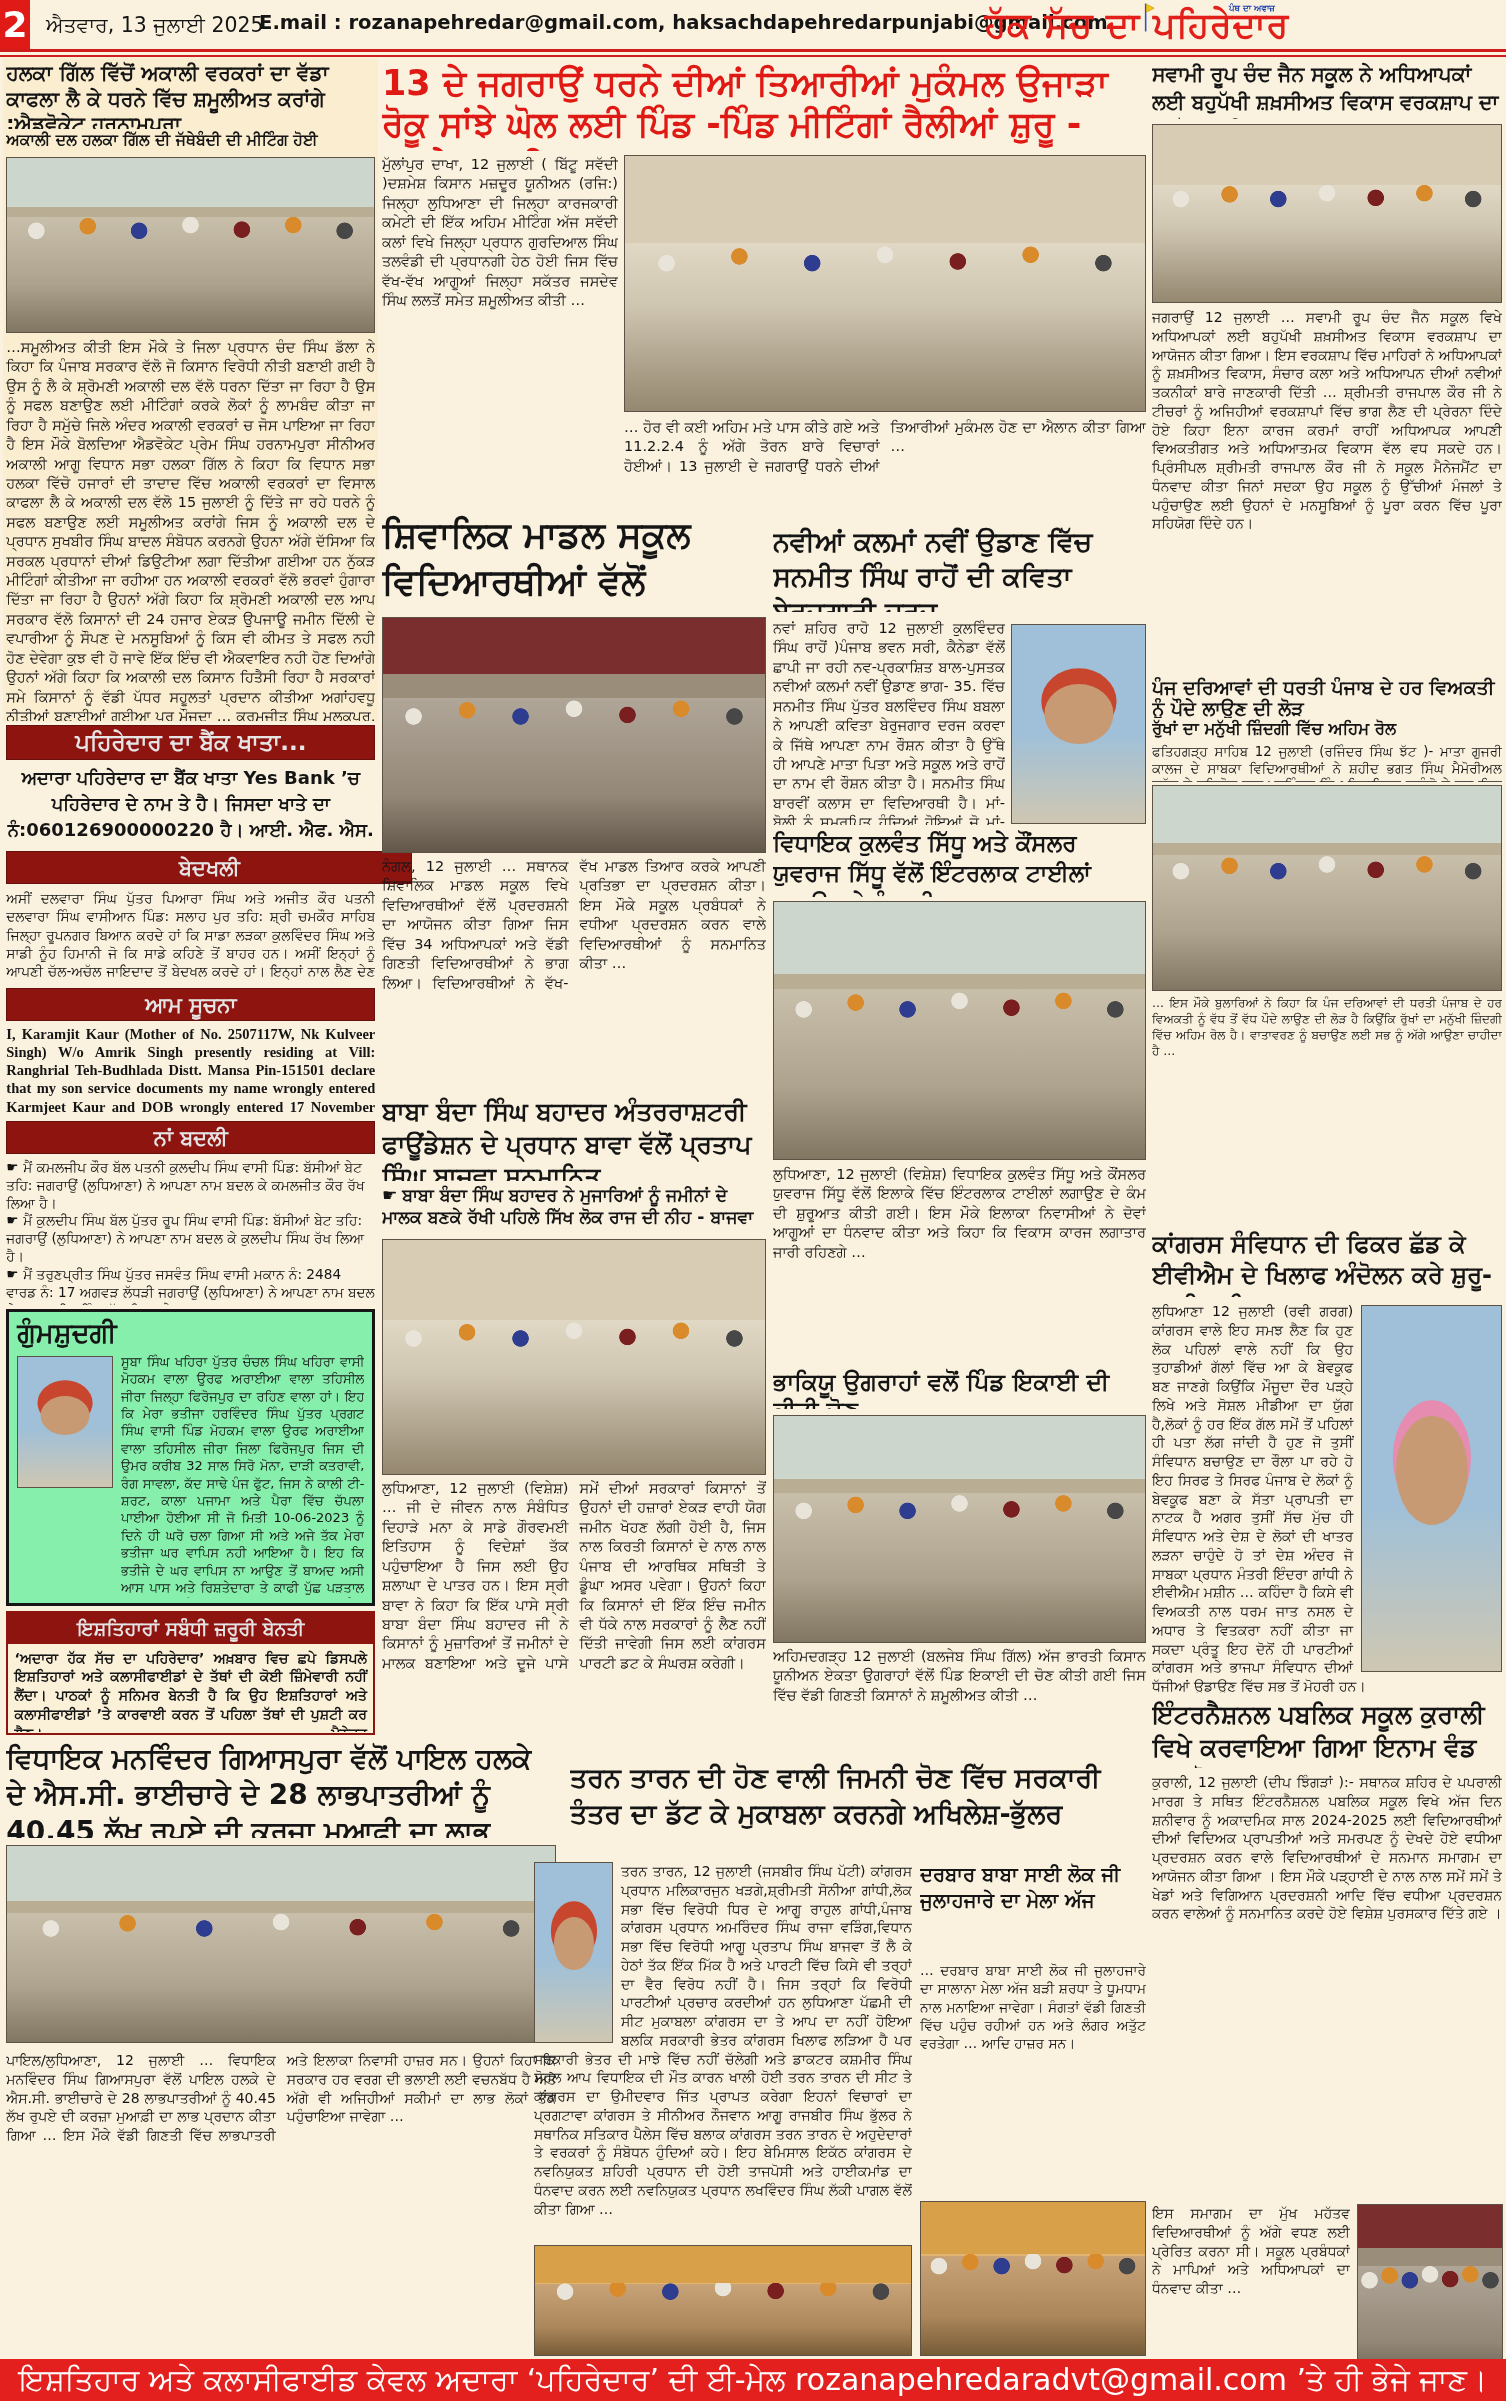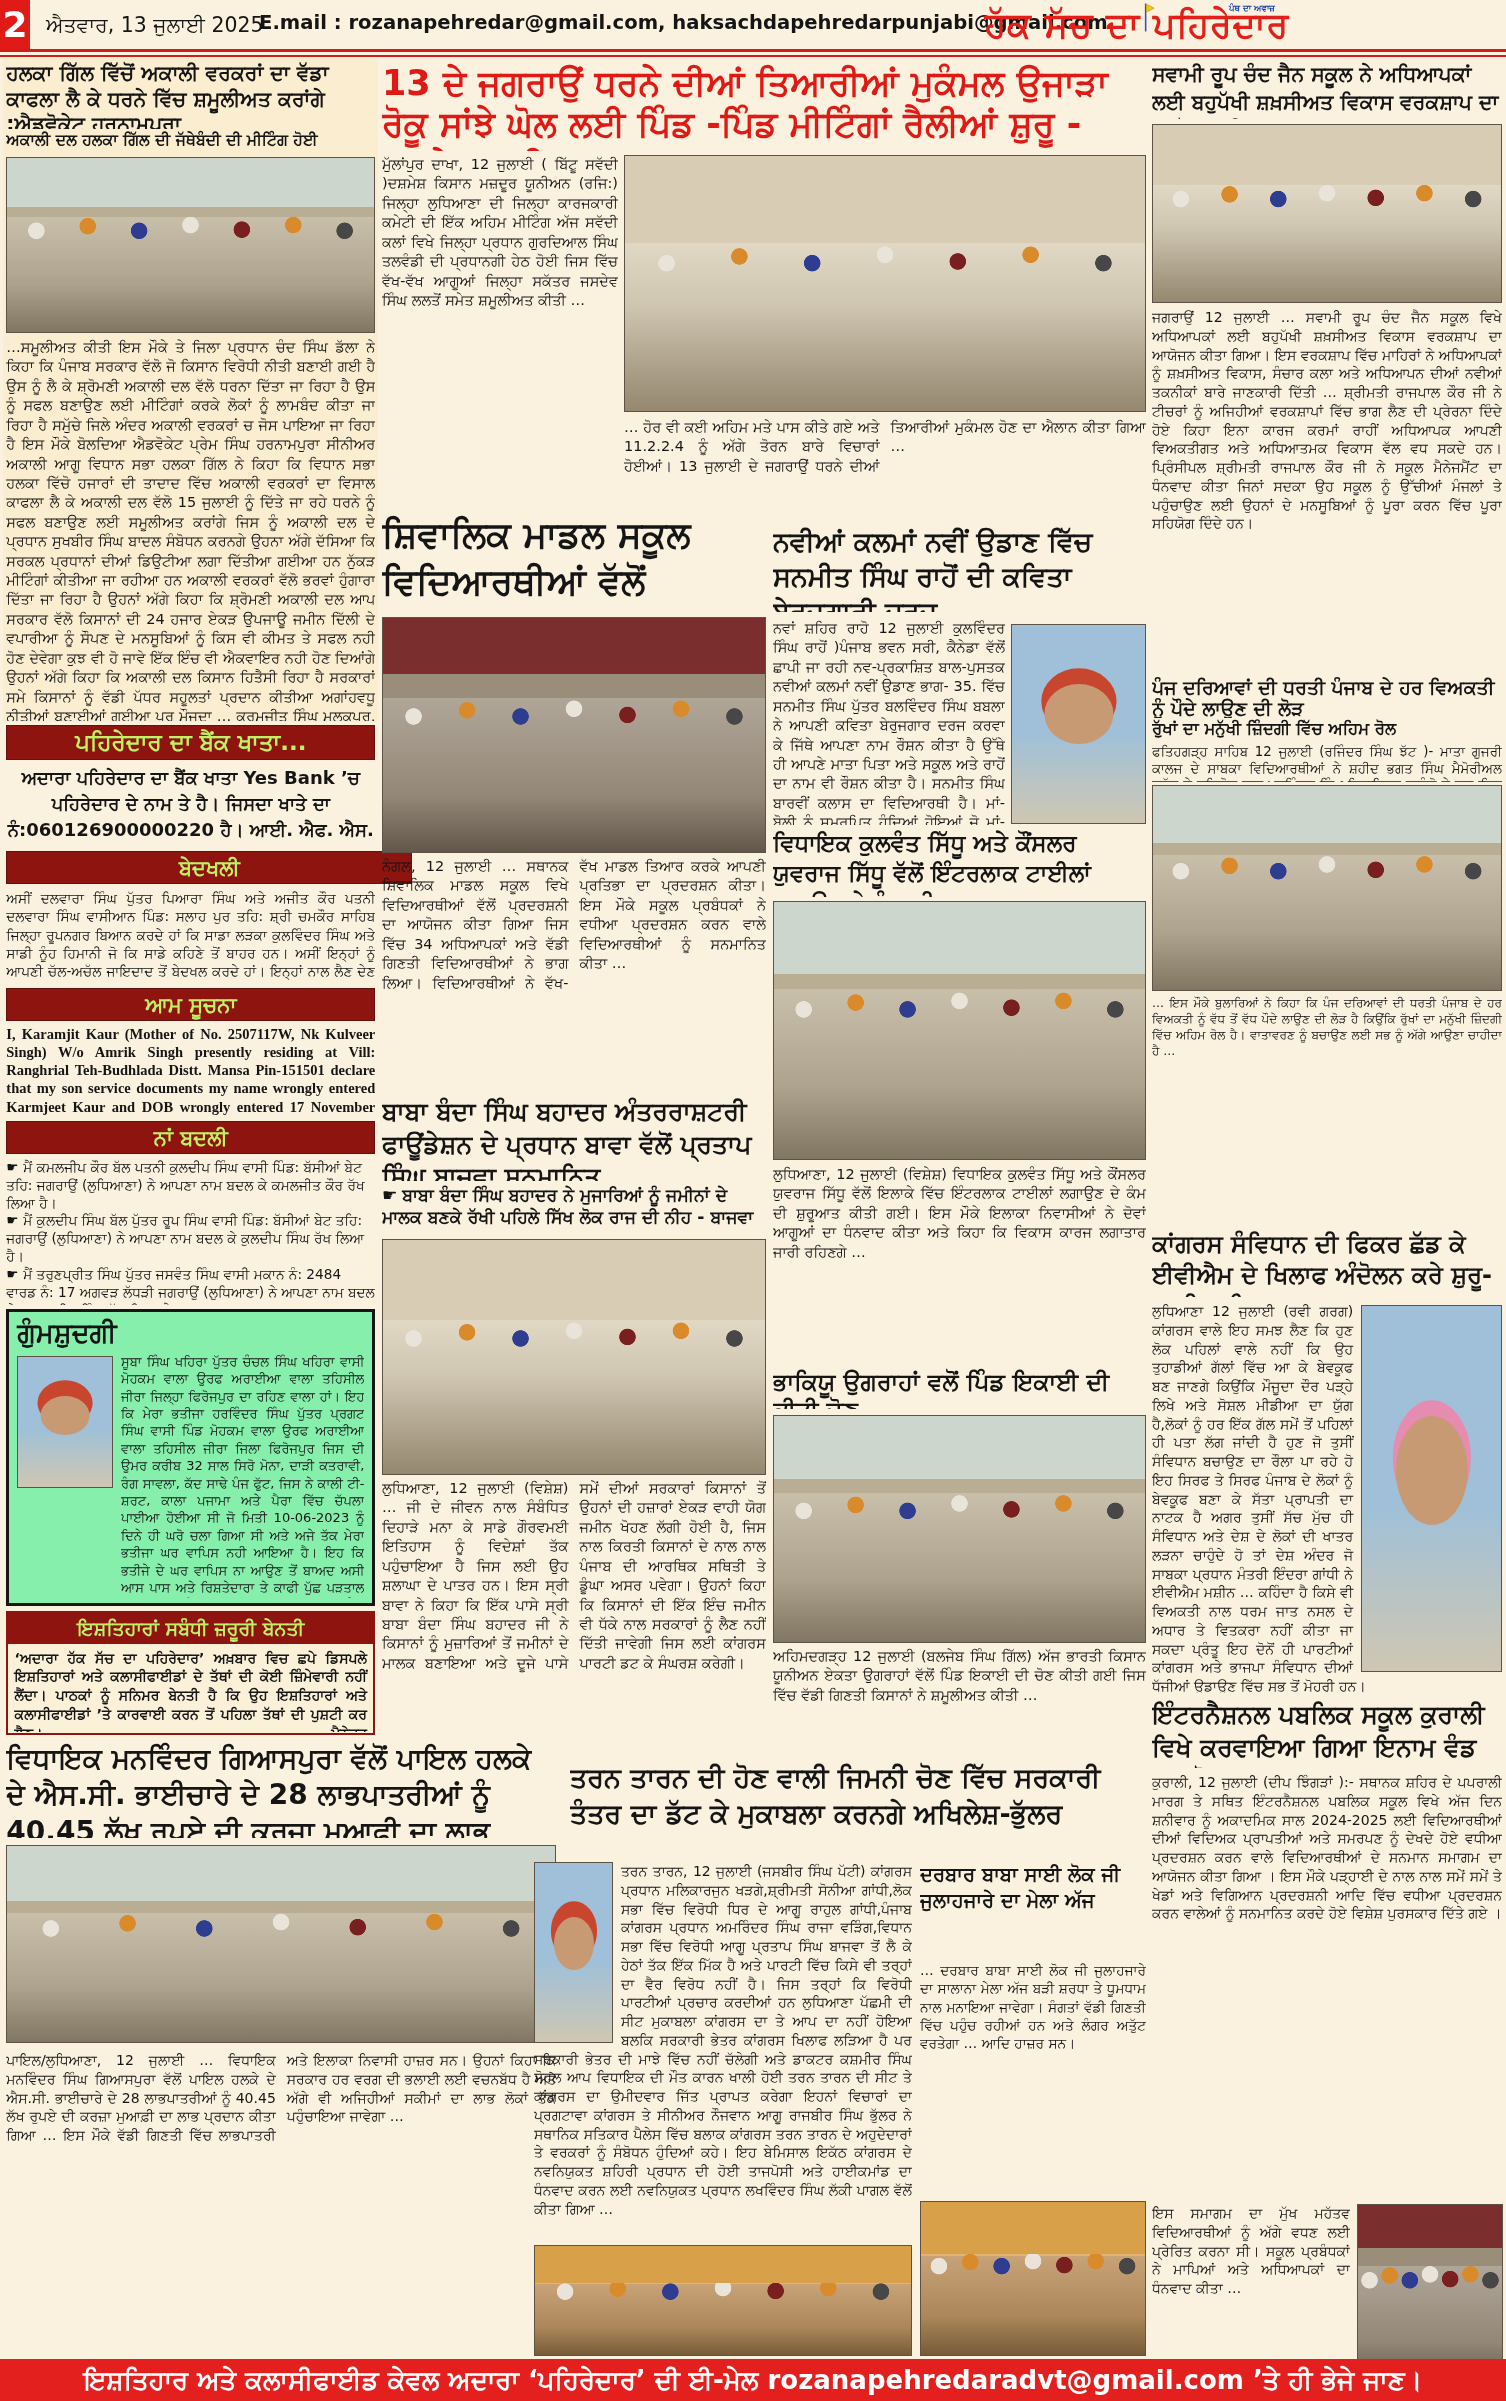--- a/index.html
+++ b/index.html
@@ -3,21 +3,21 @@
 <meta charset="utf-8">
 <style>
   *{margin:0;padding:0;box-sizing:border-box}
   html,body{width:1506px}
   body{height:2401px;position:relative;background:#faf2df;color:#151515;
        font-family:"DejaVu Sans","Liberation Sans",sans-serif;overflow:hidden}
   .abs{position:absolute}
   .hl{font-weight:700;text-align:left}
   .red{color:#df1a15}
   .bt{font-size:14.5px;line-height:1.34;text-align:justify;overflow:hidden}
-  .banner{background:#8e1410;color:#bef264;font-weight:700;text-align:center;
+  .banner{background:#8e1410;color:#e5e5e5;font-weight:700;text-align:center;
           border:1.6px solid #66100d;display:flex;align-items:center;justify-content:center}
   .photo{position:absolute;border:0.8px solid #5c5246;overflow:hidden}
   .photo.people::after{content:"";position:absolute;left:0;right:0;bottom:0;height:66%;
     background:
       radial-gradient(circle at 8% 12%, #e8e4da 0 7.9px, transparent 8.6px),
       radial-gradient(circle at 22% 8%, #d98a2b 0 7.9px, transparent 8.6px),
       radial-gradient(circle at 36% 12%, #2e3d8f 0 7.9px, transparent 8.6px),
       radial-gradient(circle at 50% 7%, #e8e4da 0 7.9px, transparent 8.6px),
       radial-gradient(circle at 64% 11%, #7a1f1f 0 7.9px, transparent 8.6px),
       radial-gradient(circle at 78% 7%, #d98a2b 0 7.9px, transparent 8.6px),
@@ -151,15 +151,15 @@
   <div class="photo portrait p-blue p-pink fr" style="width:141px;height:367px;margin:3.1px 0 3.1px 7.9px"></div>
   <span>ਲੁਧਿਆਣਾ 12 ਜੁਲਾਈ (ਰਵੀ ਗਰਗ) ਕਾਂਗਰਸ ਵਾਲੇ ਇਹ ਸਮਝ ਲੈਣ ਕਿ ਹੁਣ ਲੋਕ ਪਹਿਲਾਂ ਵਾਲੇ ਨਹੀਂ ਕਿ ਉਹ ਤੁਹਾਡੀਆਂ ਗੱਲਾਂ ਵਿੱਚ ਆ ਕੇ ਬੇਵਕੂਫ ਬਣ ਜਾਣਗੇ ਕਿਉਂਕਿ ਮੌਜੂਦਾ ਦੌਰ ਪੜ੍ਹੇ ਲਿਖੇ ਅਤੇ ਸੋਸ਼ਲ ਮੀਡੀਆ ਦਾ ਯੁੱਗ ਹੈ,ਲੋਕਾਂ ਨੂੰ ਹਰ ਇੱਕ ਗੱਲ ਸਮੇਂ ਤੋਂ ਪਹਿਲਾਂ ਹੀ ਪਤਾ ਲੱਗ ਜਾਂਦੀ ਹੈ ਹੁਣ ਜੋ ਤੁਸੀਂ ਸੰਵਿਧਾਨ ਬਚਾਉਣ ਦਾ ਰੌਲਾ ਪਾ ਰਹੇ ਹੋ ਇਹ ਸਿਰਫ ਤੇ ਸਿਰਫ ਪੰਜਾਬ ਦੇ ਲੋਕਾਂ ਨੂੰ ਬੇਵਕੂਫ ਬਣਾ ਕੇ ਸੱਤਾ ਪ੍ਰਾਪਤੀ ਦਾ ਨਾਟਕ ਹੈ ਅਗਰ ਤੁਸੀਂ ਸੱਚ ਮੁੱਚ ਹੀ ਸੰਵਿਧਾਨ ਅਤੇ ਦੇਸ਼ ਦੇ ਲੋਕਾਂ ਦੀ ਖਾਤਰ ਲੜਨਾ ਚਾਹੁੰਦੇ ਹੋ ਤਾਂ ਦੇਸ਼ ਅੰਦਰ ਜੋ ਸਾਬਕਾ ਪ੍ਰਧਾਨ ਮੰਤਰੀ ਇੰਦਰਾ ਗਾਂਧੀ ਨੇ ਈਵੀਐਮ ਮਸ਼ੀਨ … ਕਹਿੰਦਾ ਹੈ ਕਿਸੇ ਵੀ ਵਿਅਕਤੀ ਨਾਲ ਧਰਮ ਜਾਤ ਨਸਲ ਦੇ ਅਧਾਰ ਤੇ ਵਿਤਕਰਾ ਨਹੀਂ ਕੀਤਾ ਜਾ ਸਕਦਾ ਪ੍ਰੰਤੂ ਇਹ ਦੋਨੋਂ ਹੀ ਪਾਰਟੀਆਂ ਕਾਂਗਰਸ ਅਤੇ ਭਾਜਪਾ ਸੰਵਿਧਾਨ ਦੀਆਂ ਧੱਜੀਆਂ ਉਡਾਉਣ ਵਿੱਚ ਸਭ ਤੋਂ ਮੋਹਰੀ ਹਨ।</span>
 </div>
 
 <div class="abs hl" style="left:1152px;top:1699px;width:350px;height:69px;font-size:25px;line-height:1.3;overflow:hidden">ਇੰਟਰਨੈਸ਼ਨਲ ਪਬਲਿਕ ਸਕੂਲ ਕੁਰਾਲੀ ਵਿਖੇ ਕਰਵਾਇਆ ਗਿਆ ਇਨਾਮ ਵੰਡ ਸਮਾਰੋਹ</div>
 <div class="abs bt" style="left:1152px;top:1773px;width:350px;height:427px;font-size:14px">ਕੁਰਾਲੀ, 12 ਜੁਲਾਈ (ਦੀਪ ਝਿੰਗੜਾਂ ):- ਸਥਾਨਕ ਸ਼ਹਿਰ ਦੇ ਪਪਰਾਲੀ ਮਾਰਗ ਤੇ ਸਥਿਤ ਇੰਟਰਨੈਸ਼ਨਲ ਪਬਲਿਕ ਸਕੂਲ ਵਿਖੇ ਅੱਜ ਦਿਨ ਸ਼ਨੀਵਾਰ ਨੂੰ ਅਕਾਦਮਿਕ ਸਾਲ 2024-2025 ਲਈ ਵਿਦਿਆਰਥੀਆਂ ਦੀਆਂ ਵਿਦਿਅਕ ਪ੍ਰਾਪਤੀਆਂ ਅਤੇ ਸਮਰਪਣ ਨੂੰ ਦੇਖਦੇ ਹੋਏ ਵਧੀਆ ਪ੍ਰਦਰਸ਼ਨ ਕਰਨ ਵਾਲੇ ਵਿਦਿਆਰਥੀਆਂ ਦੇ ਸਨਮਾਨ ਸਮਾਗਮ ਦਾ ਆਯੋਜਨ ਕੀਤਾ ਗਿਆ । ਇਸ ਮੌਕੇ ਪੜ੍ਹਾਈ ਦੇ ਨਾਲ ਨਾਲ ਸਮੇਂ ਸਮੇਂ ਤੇ ਖੇਡਾਂ ਅਤੇ ਵਿਗਿਆਨ ਪ੍ਰਦਰਸ਼ਨੀ ਆਦਿ ਵਿੱਚ ਵਧੀਆ ਪ੍ਰਦਰਸ਼ਨ ਕਰਨ ਵਾਲੇਆਂ ਨੂੰ ਸਨਮਾਨਿਤ ਕਰਦੇ ਹੋਏ ਵਿਸ਼ੇਸ਼ ਪੁਰਸਕਾਰ ਦਿੱਤੇ ਗਏ ।</div>
 <div class="abs bt" style="left:1152px;top:2204px;width:198px;height:182px;font-size:14px">ਇਸ ਸਮਾਗਮ ਦਾ ਮੁੱਖ ਮਹੱਤਵ ਵਿਦਿਆਰਥੀਆਂ ਨੂੰ ਅੱਗੇ ਵਧਣ ਲਈ ਪ੍ਰੇਰਿਤ ਕਰਨਾ ਸੀ। ਸਕੂਲ ਪ੍ਰਬੰਧਕਾਂ ਨੇ ਮਾਪਿਆਂ ਅਤੇ ਅਧਿਆਪਕਾਂ ਦਾ ਧੰਨਵਾਦ ਕੀਤਾ …</div>
 <div class="photo people p-in" style="left:1357px;top:2204px;width:146px;height:182px"></div>
 
 <div class="abs" style="left:0;top:2359px;width:1506px;height:42px;background:#e3201d;display:flex;align-items:center;justify-content:center">
-  <span style="color:#fff;font-weight:700;font-size:26px;white-space:nowrap">ਇਸ਼ਤਿਹਾਰ ਅਤੇ ਕਲਾਸੀਫਾਈਡ ਕੇਵਲ ਅਦਾਰਾ ‘ਪਹਿਰੇਦਾਰ’ ਦੀ ਈ-ਮੇਲ rozanapehredaradvt@gmail.com ’ਤੇ ਹੀ ਭੇਜੇ ਜਾਣ।</span>
+  <span style="color:#fff;font-weight:400;font-size:30px;white-space:nowrap">ਇਸ਼ਤਿਹਾਰ ਅਤੇ ਕਲਾਸੀਫਾਈਡ ਕੇਵਲ ਅਦਾਰਾ ‘ਪਹਿਰੇਦਾਰ’ ਦੀ ਈ-ਮੇਲ rozanapehredaradvt@gmail.com ’ਤੇ ਹੀ ਭੇਜੇ ਜਾਣ।</span>
 </div>
 
 
 </body></html>

